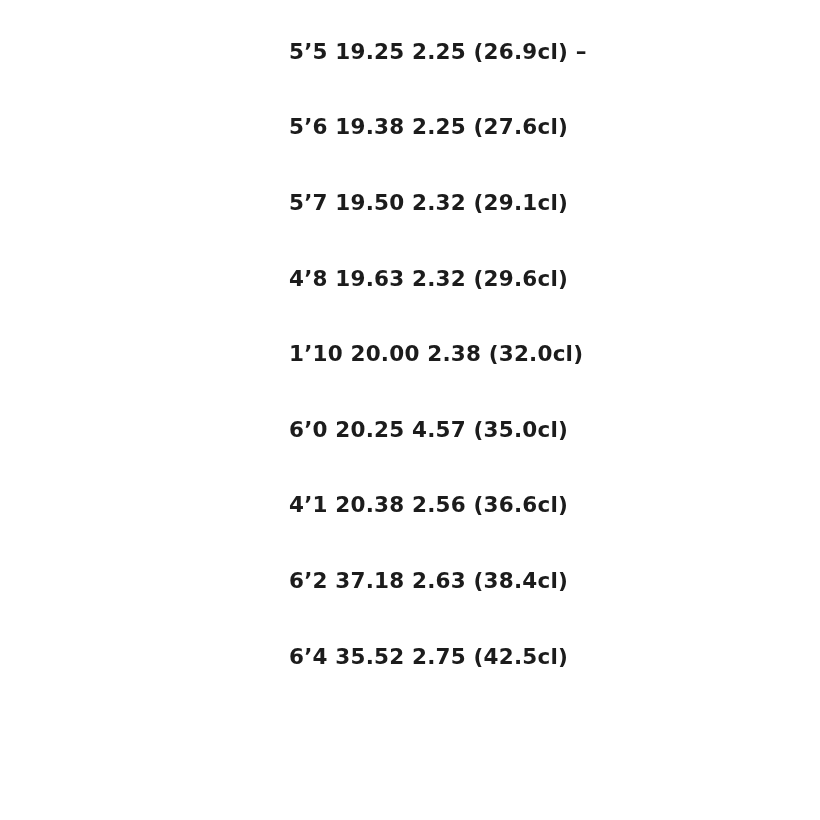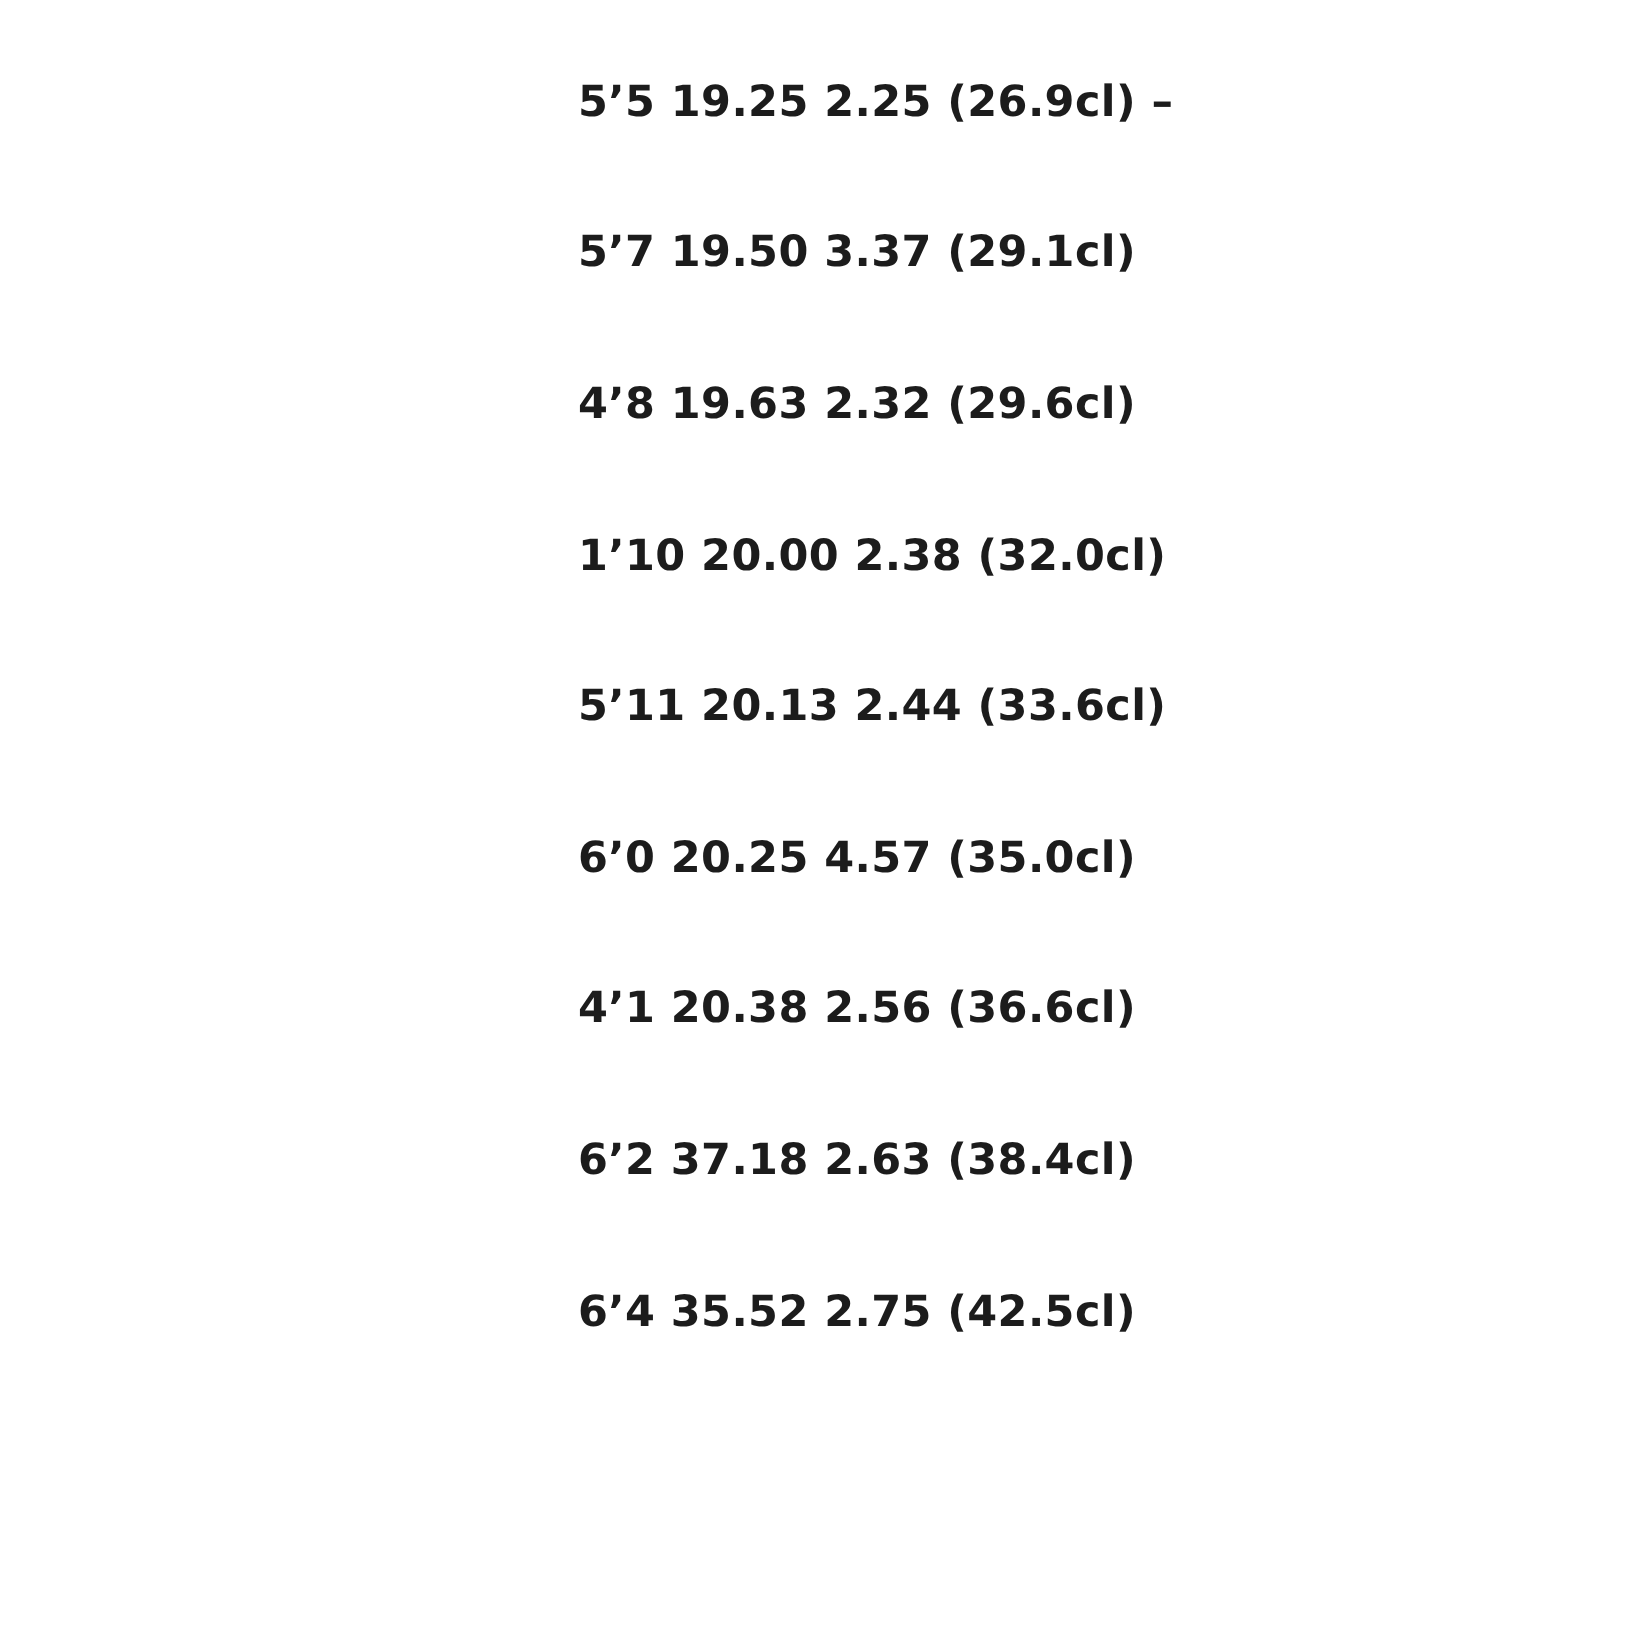--- a/index.html
+++ b/index.html
@@ -50,30 +50,30 @@
 </style>
 </head>
 <body>
 
 <div class="page">
   <div class="lines">
     <div class="line-row">
       <span class="line-text">5’5 19.25 2.25 (26.9cl) –</span>
     </div>
     <div class="line-row">
-      <span class="line-text">5’7 19.50 3.37 (29.1cl)</span>
+      <span class="line-text">5’6 19.38 2.25 (27.6cl)</span>
+    </div>
+    <div class="line-row">
+      <span class="line-text">5’7 19.50 2.32 (29.1cl)</span>
     </div>
     <div class="line-row">
       <span class="line-text">4’8 19.63 2.32 (29.6cl)</span>
     </div>
     <div class="line-row">
       <span class="line-text">1’10 20.00 2.38 (32.0cl)</span>
-    </div>
-    <div class="line-row">
-      <span class="line-text">5’11 20.13 2.44 (33.6cl)</span>
     </div>
     <div class="line-row">
       <span class="line-text">6’0 20.25 4.57 (35.0cl)</span>
     </div>
     <div class="line-row">
       <span class="line-text">4’1 20.38 2.56 (36.6cl)</span>
     </div>
     <div class="line-row">
       <span class="line-text">6’2 37.18 2.63 (38.4cl)</span>
     </div>

